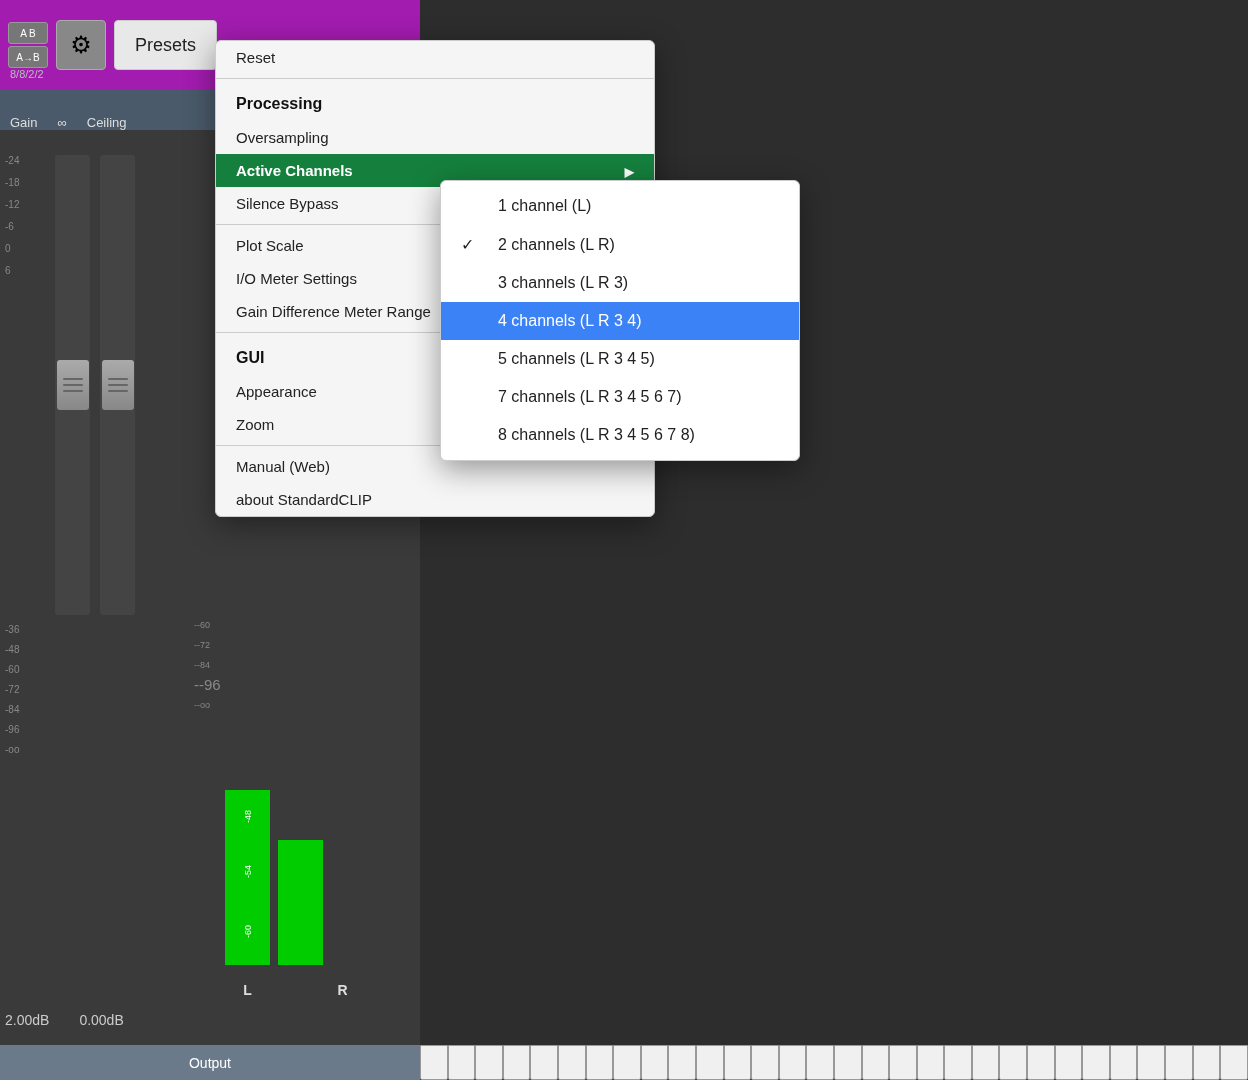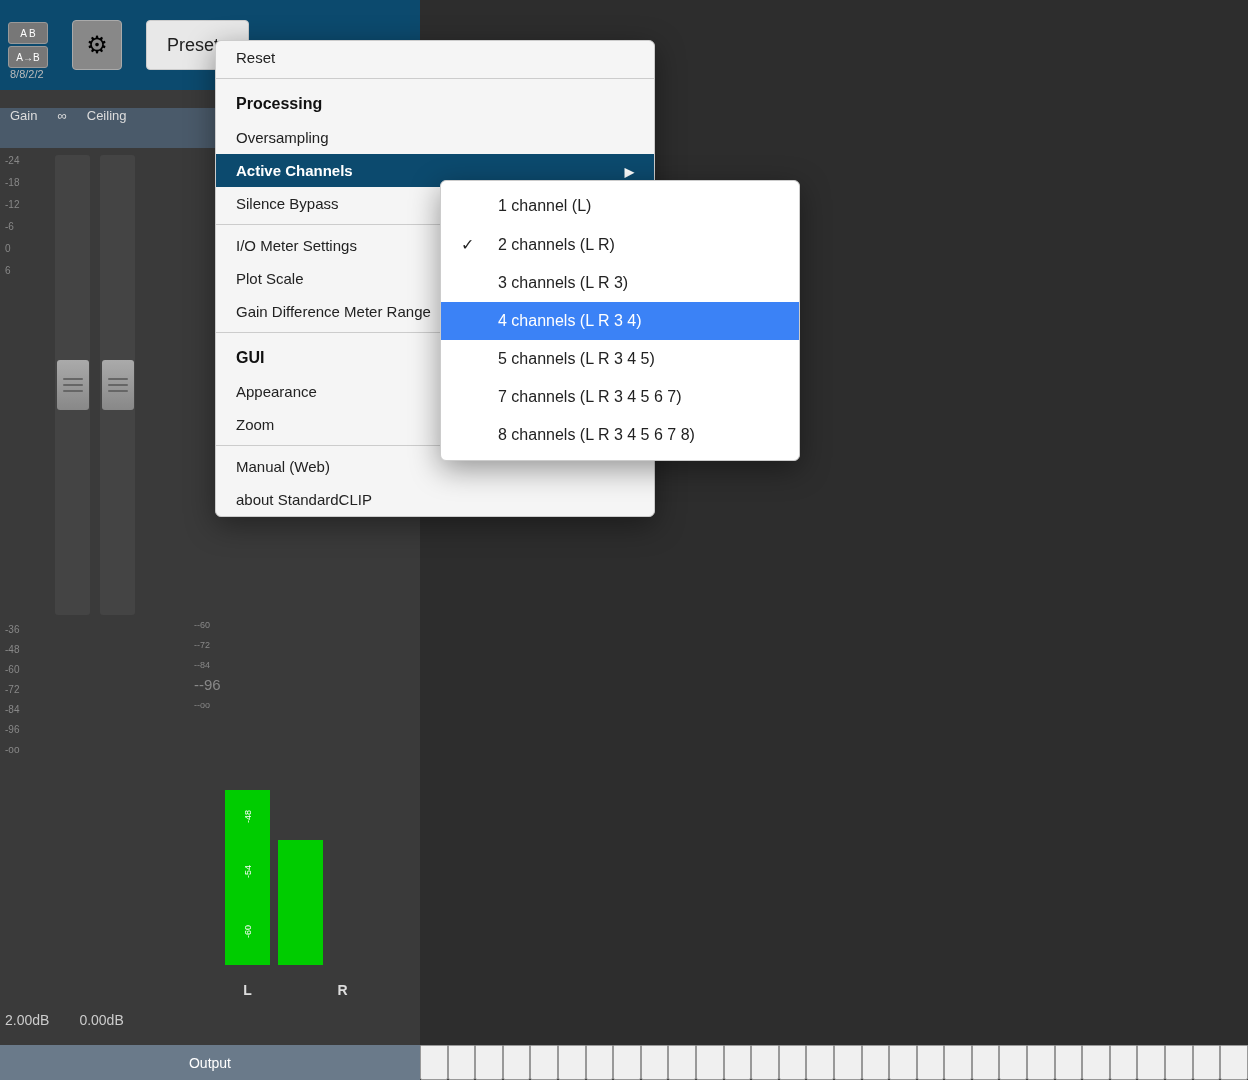--- a/index.html
+++ b/index.html
@@ -20,25 +20,25 @@
       height: 1080px;
       background: #3a3a3a;
     }
 
     
     .header-bar {
       position: absolute;
       top: 0; left: 0;
       width: 420px;
       height: 90px;
-      background: #0c4a6e;
+      background: #a21caf;
       display: flex;
       align-items: center;
       padding: 8px;
-      gap: 24px;
+      gap: 8px;
     }
 
     .ab-buttons {
       display: flex;
       flex-direction: column;
       gap: 2px;
     }
     .ab-btn {
       width: 40px;
       height: 22px;
@@ -84,27 +84,27 @@
       position: absolute;
       top: 68px;
       left: 10px;
       color: #bbb;
       font-size: 11px;
     }
 
     
     .gain-ceiling-bar {
       position: absolute;
-      top: 108px;
+      top: 90px;
       left: 0;
       width: 420px;
       height: 40px;
       background: #4a5a6a;
       display: flex;
-      align-items: flex-start;
+      align-items: flex-end;
       padding: 0 10px;
       gap: 20px;
     }
     .gain-ceiling-bar span {
       color: #ddd;
       font-size: 13px;
     }
     .infinity-icon {
       font-size: 16px;
       color: #bbb;
@@ -194,21 +194,21 @@
       padding: 8px 20px;
       font-size: 15px;
       color: #222;
       cursor: pointer;
       display: flex;
       align-items: center;
       justify-content: space-between;
       white-space: nowrap;
     }
     .menu-item.active {
-      background: #0c4a6e;
+      background: #15803d;
       color: #fff;
       font-weight: bold;
       align-items: flex-end;
     }
     .menu-item.section-header {
       font-weight: bold;
       font-size: 16px;
       cursor: default;
       color: #111;
       padding-top: 12px;
@@ -419,26 +419,26 @@
 
   <div class="menu-item">
     <span>Silence Bypass</span>
     <span class="menu-arrow">▶</span>
   </div>
 
   <div class="menu-divider"></div>
 
 
   <div class="menu-item">
+    <span>Plot Scale</span>
+    <span class="menu-arrow">▶</span>
+  </div>
+
+  <div class="menu-item">
     <span>I/O Meter Settings</span>
-    <span class="menu-arrow">▶</span>
-  </div>
-
-  <div class="menu-item">
-    <span>Plot Scale</span>
     <span class="menu-arrow">▶</span>
   </div>
 
   <div class="menu-item">
     <span>Gain Difference Meter Range</span>
     <span class="menu-arrow">▶</span>
   </div>
 
   <div class="menu-divider"></div>
 

